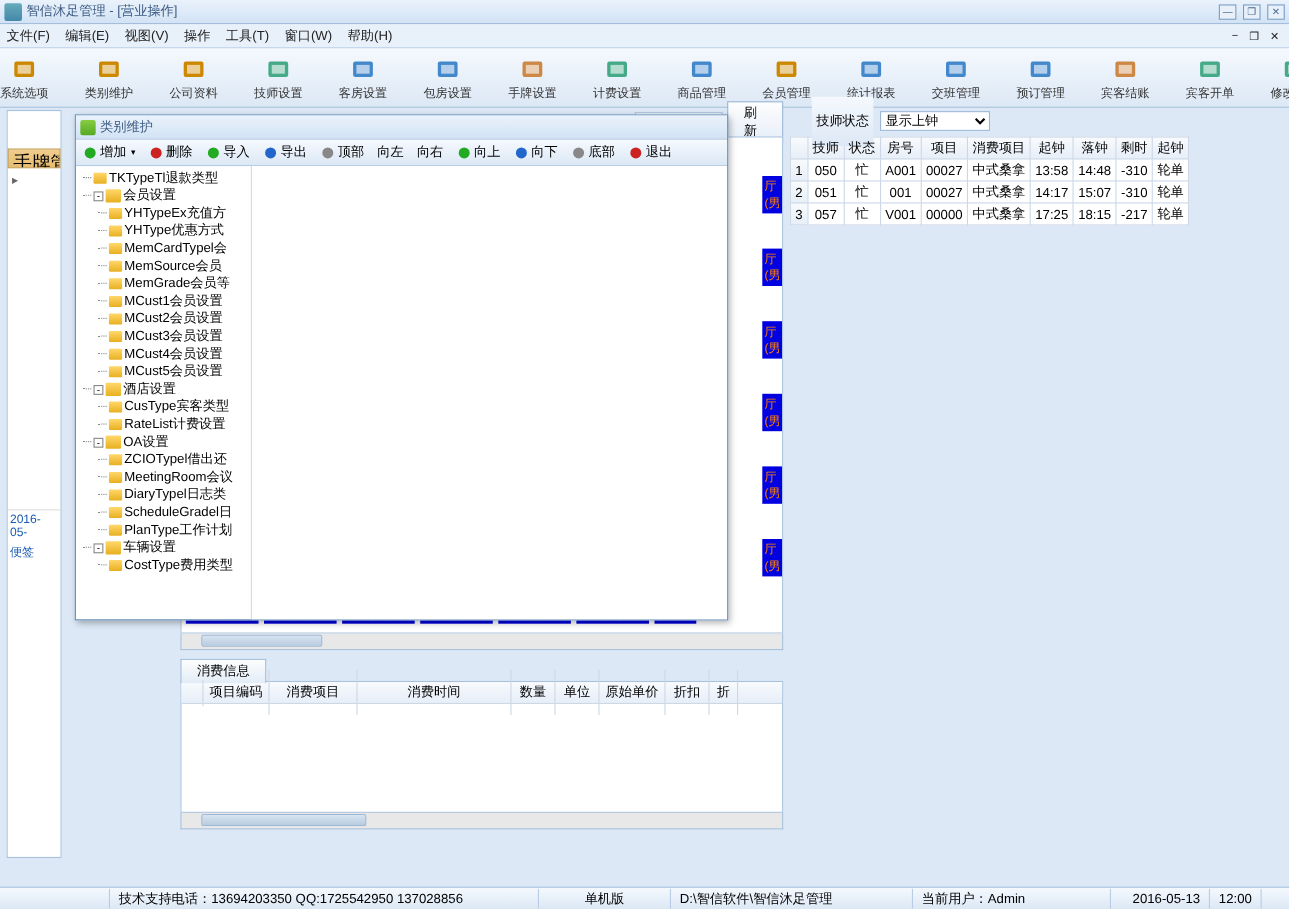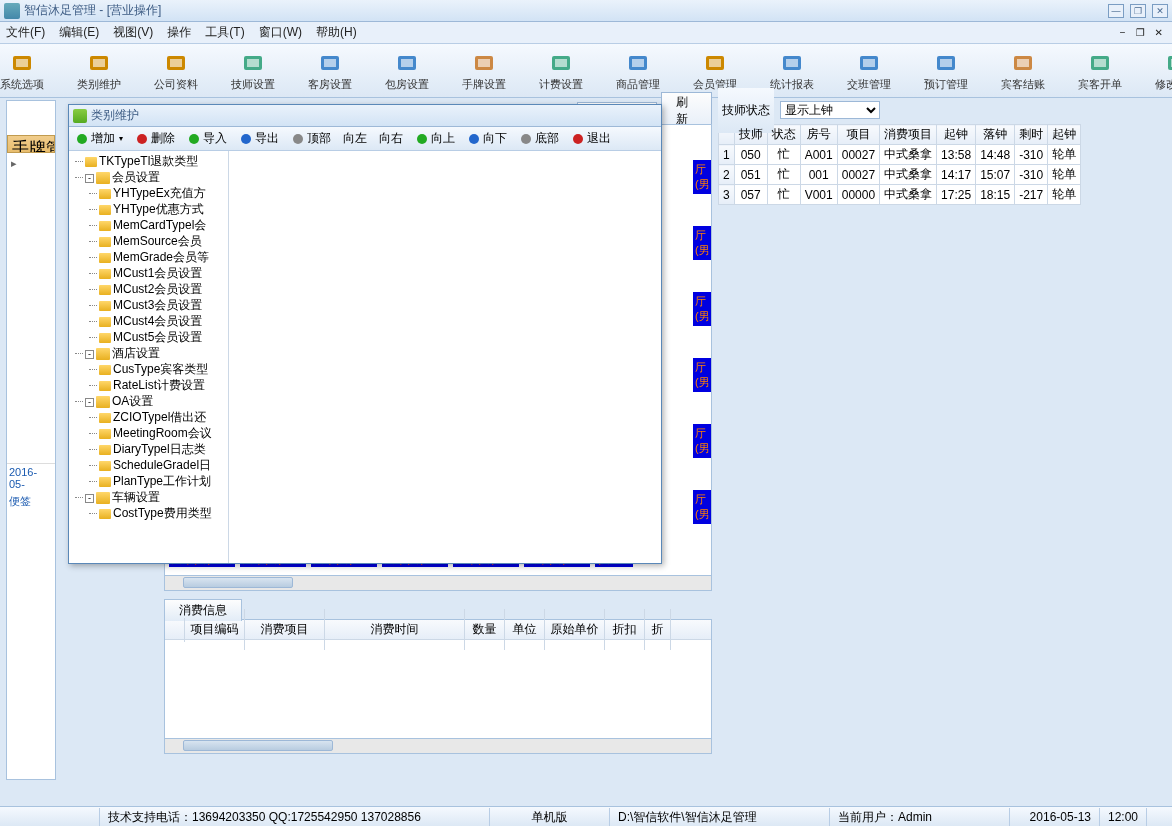--- a/index.html
+++ b/index.html
@@ -55,21 +55,21 @@
 .consume-tab span { display:inline-block; background:linear-gradient(#fdfdfd,#e2ecf7); border:1px solid #a8c2de; border-bottom:none; padding:2px 14px; font-size:12px;}
 .consume-table { height:120px; background:#fff; border:1px solid #a8c2de;}
 .consume-table .hdr { display:flex; background:linear-gradient(#f8fafd,#e6eef8); border-bottom:1px solid #ccd8e6; height:20px; align-items:center;}
 .consume-table .hdr span { border-right:1px solid #ccd8e6; padding:12px 4px; font-size:12px; text-align:center; overflow:hidden; white-space:nowrap;}
 .consume-scroll { height:15px; background:#e8e8e8; border:1px solid #a8c2de; border-top:none; position:relative;}
 .consume-scroll .thumb { position:absolute; left:18px; top:1px; width:150px; height:11px; background:linear-gradient(#d8e4f0,#b8cce0); border:1px solid #9db8d7; border-radius:2px;}
 
 
 .rightpanel { position:absolute; left:718px; top:2px; width:446px; height:680px;}
 .tech-hdr { height:20px; display:flex; align-items:center; gap:6px;}
-.tech-hdr .lbl { background:linear-gradient(#f5f9fe,#dce8f5); padding:14px 4px;}
+.tech-hdr .lbl { background:linear-gradient(#f5f9fe,#dce8f5); padding:14px 4px;margin-left:20px;}
 .tech-hdr select { border:1px solid #9db8d7; height:18px; width:100px; background:#fff; font-size:12px;}
 .tech-table { margin-top:4px; border-collapse:collapse; background:#fff;padding-left:13px;}
 .tech-table th, .tech-table td { border:1px solid #ccd8e6; padding:1px 4px; font-size:12px; text-align:center; white-space:nowrap; height:18px;}
 .tech-table th { background:linear-gradient(#f8fafd,#e6eef8); font-weight:normal;}
 .tech-table td.rowhdr { background:linear-gradient(#f8fafd,#e6eef8);}
 
 
 .modal { position:absolute; left:68px; top:6px; width:594px; height:460px; background:#fff; border:1px solid #5a88b8; box-shadow:2px 2px 6px rgba(0,0,0,0.3); z-index:100;}
 .modal .mtitle { height:22px; background:linear-gradient(#eaf2fb,#d2e3f5); display:flex; align-items:center; padding:0 4px; color:#3b5a82; border-bottom:1px solid #9db8d7;}
 .modal .mtitle .micon { width:14px; height:14px; background:linear-gradient(#8c4,#5a2); margin-right:4px; border-radius:2px;}

